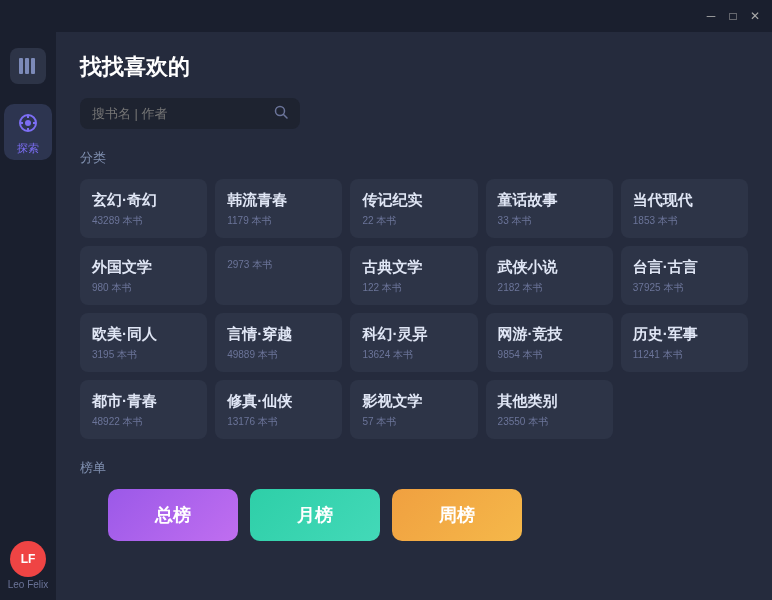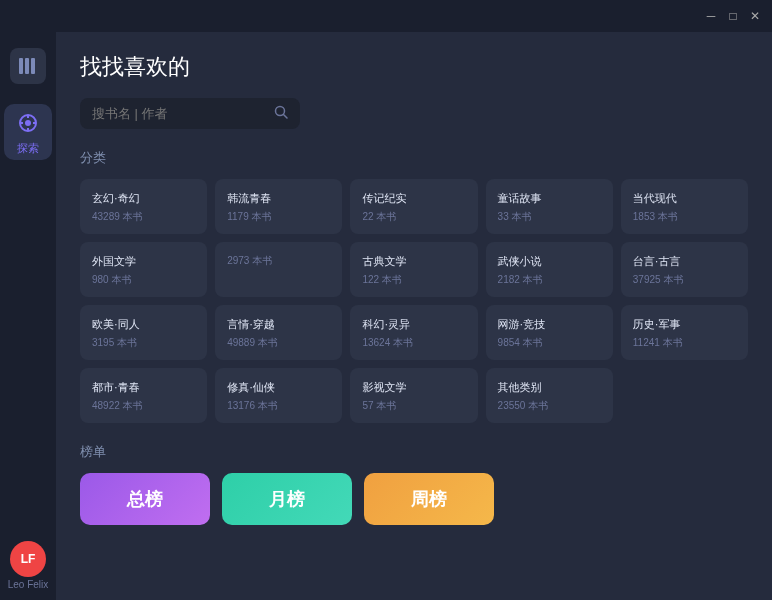--- a/index.html
+++ b/index.html
@@ -117,21 +117,21 @@
       top: 32px;
       left: 56px;
       right: 0;
       bottom: 0;
       background: #252b3d;
       overflow-y: auto;
       padding: 20px 24px;
     }
     .page-title {
       font-size: 22px;
-      font-weight: normal;
+      font-weight: bold;
       color: #fff;
       margin-bottom: 16px;
     }
 
     
     .search-bar {
       display: flex;
       align-items: center;
       background: #1e2330;
       border-radius: 8px;
@@ -169,38 +169,39 @@
       margin-bottom: 20px;
     }
     .category-card {
       background: #2d3447;
       border-radius: 8px;
       padding: 12px 12px 10px;
       cursor: pointer;
       transition: background 0.15s;
     }
     .category-name {
-      font-size: 11px;
-      font-weight: normal;
+      font-size: 15px;
+      font-weight: bold;
       color: #e0e6f5;
       margin-bottom: 4px;
     }
     .category-count {
       font-size: 10px;
       color: #6b7499;
     }
 
     
     .ranking-section {
       margin-top: 4px;
     }
     .ranking-buttons {
       display: flex;
       gap: 12px;
       margin-top: 10px;
+      margin-left: 28px;
     }
     .ranking-btn {
       width: 130px;
       height: 52px;
       border-radius: 10px;
       border: none;
       font-size: 18px;
       font-weight: bold;
       color: #fff;
       cursor: pointer;

